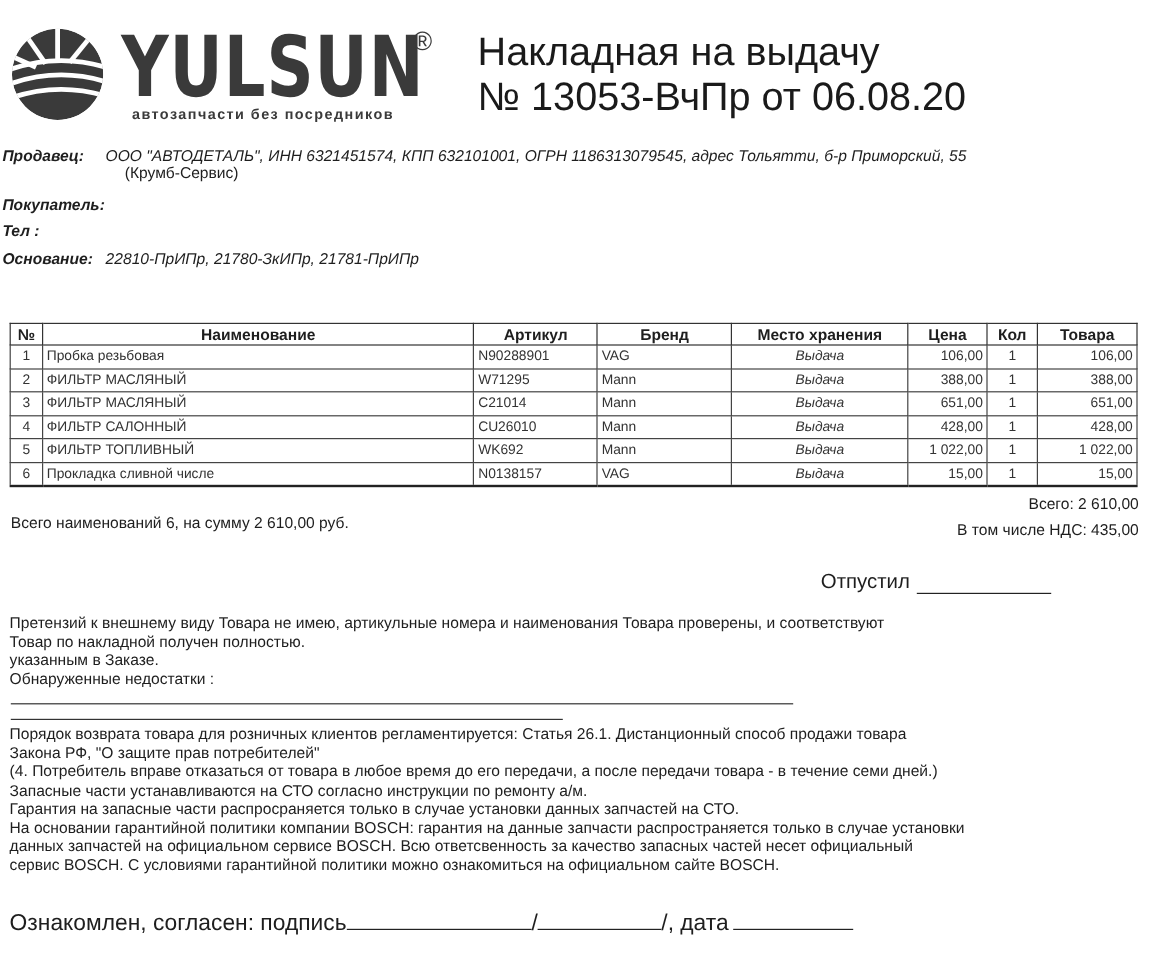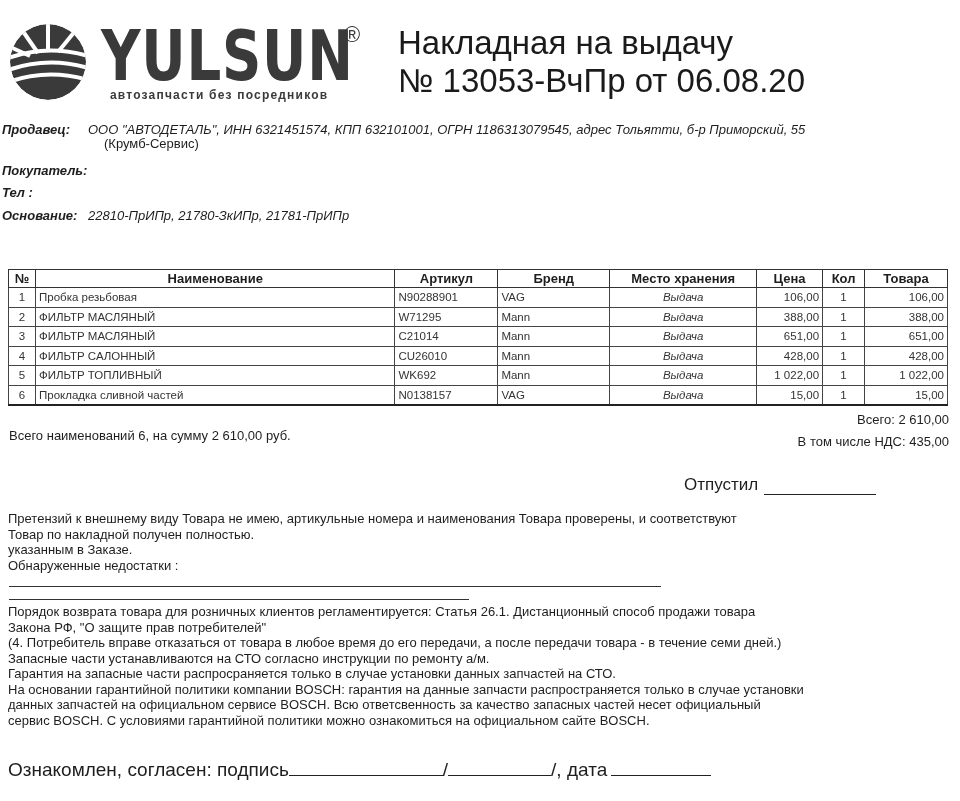--- a/index.html
+++ b/index.html
@@ -170,21 +170,21 @@
       <td class="c-name">ФИЛЬТР ТОПЛИВНЫЙ</td>
       <td>WK692</td>
       <td>Mann</td>
       <td class="c-loc">Выдача</td>
       <td class="c-price">1 022,00</td>
       <td class="c-qty">1</td>
       <td class="c-sum">1 022,00</td>
     </tr>
     <tr>
       <td class="c-num">6</td>
-      <td class="c-name">Прокладка сливной частей</td>
+      <td class="c-name">Прокладка сливной числе</td>
       <td>N0138157</td>
       <td>VAG</td>
       <td class="c-loc">Выдача</td>
       <td class="c-price">15,00</td>
       <td class="c-qty">1</td>
       <td class="c-sum">15,00</td>
     </tr>
   </tbody>
 </table>
 

